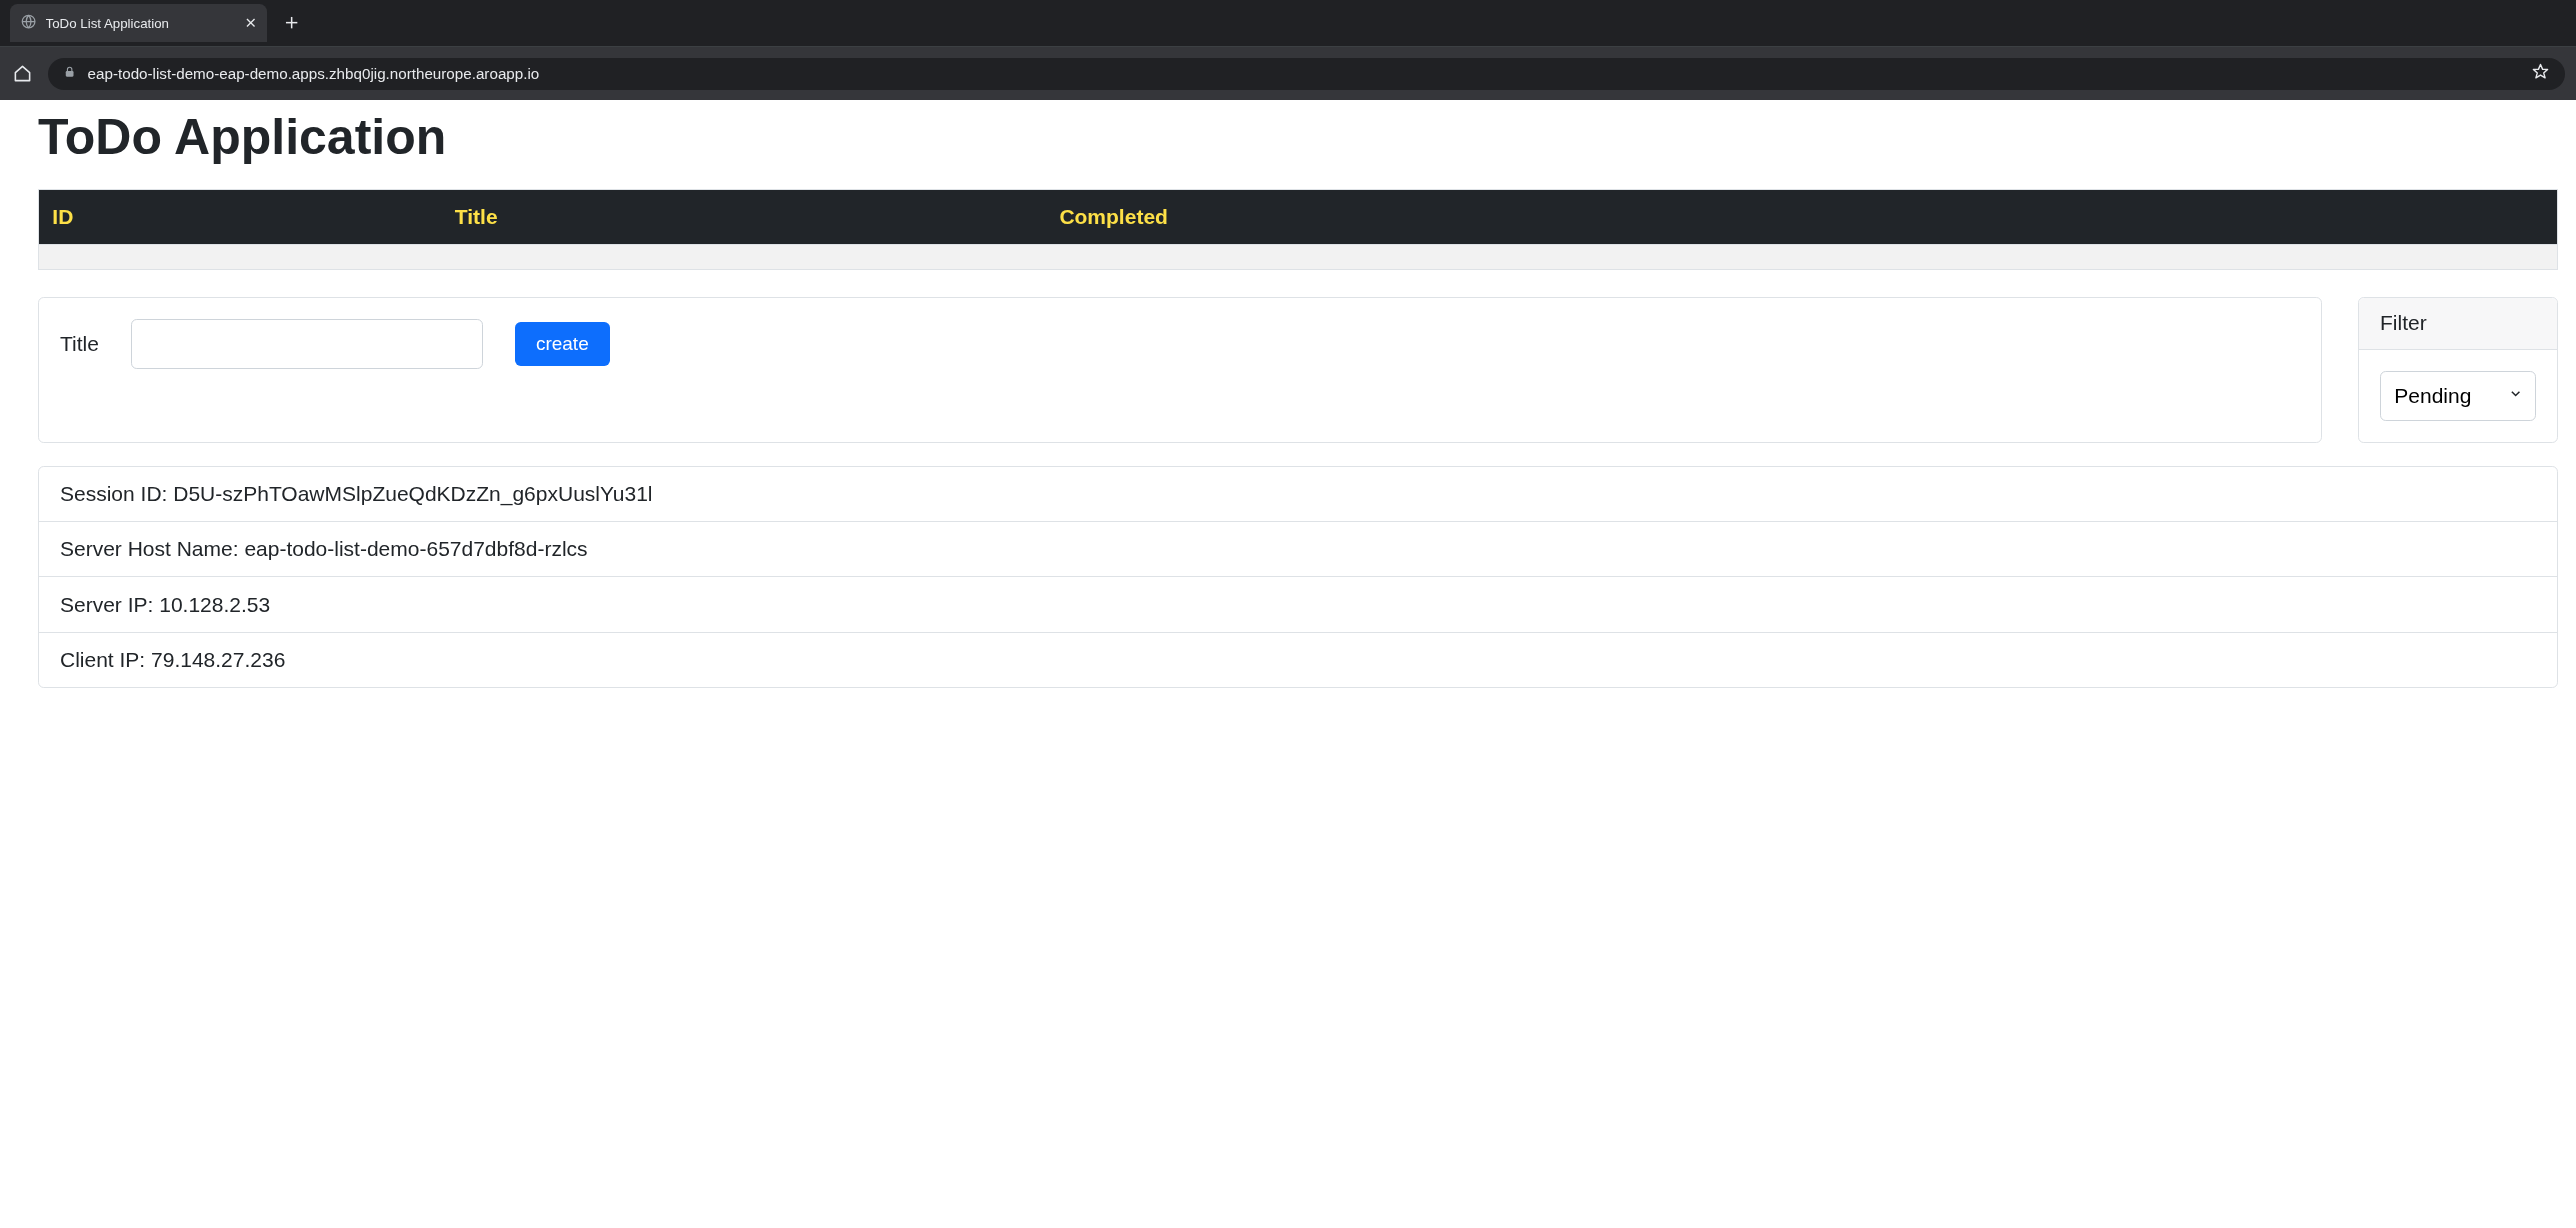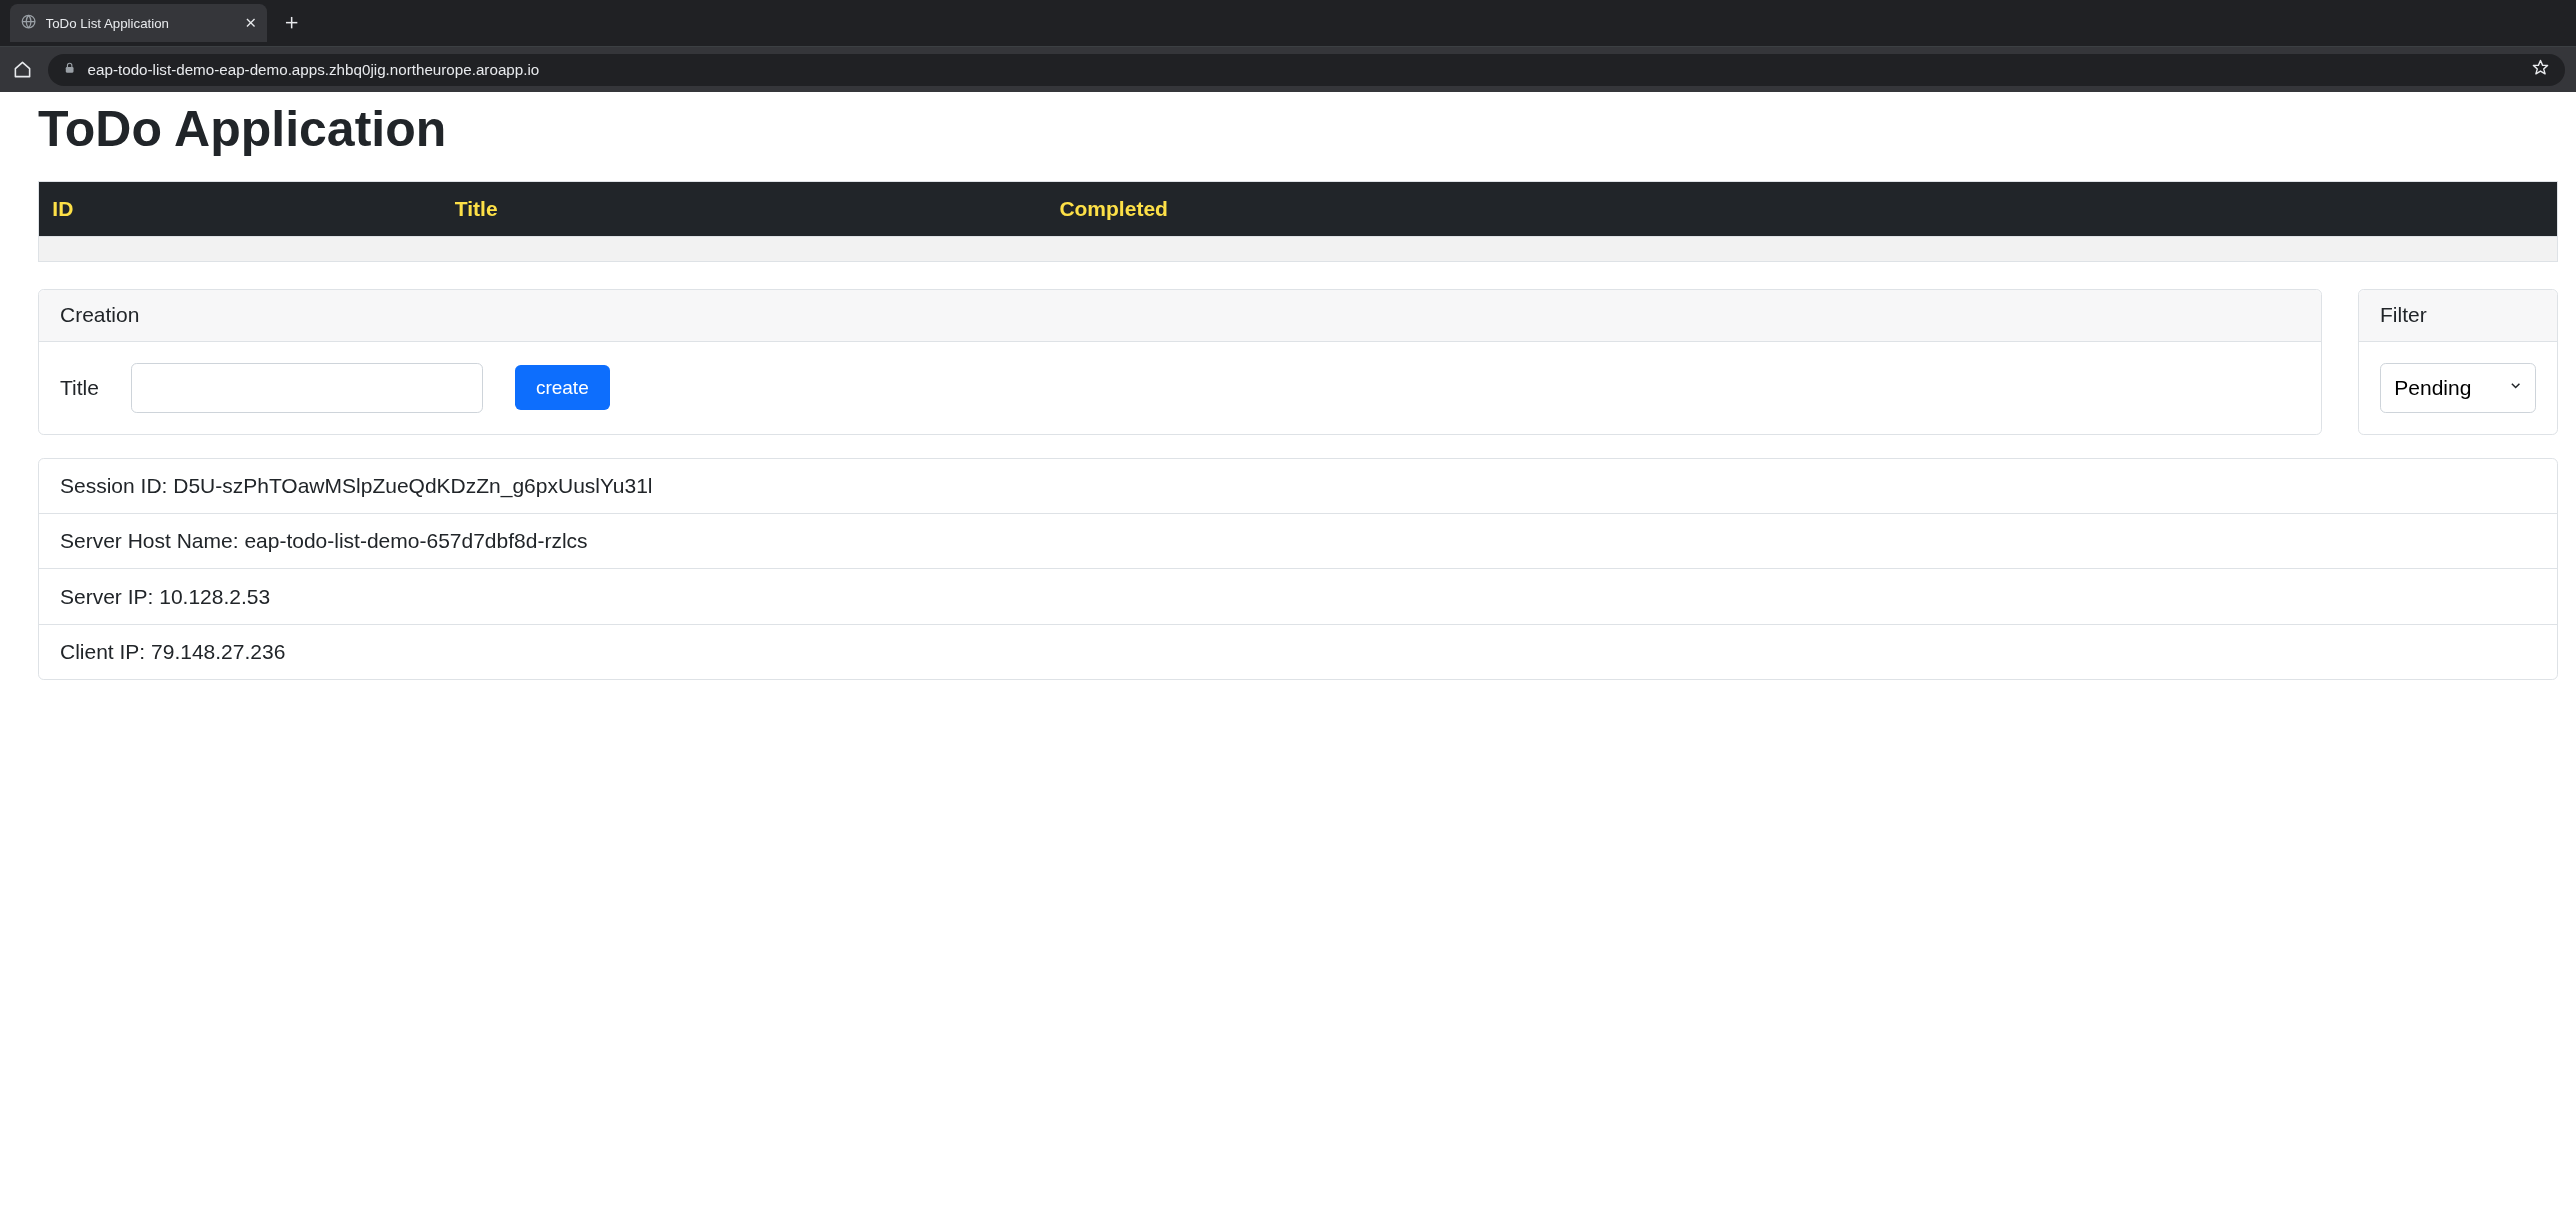--- a/index.html
+++ b/index.html
@@ -49,21 +49,21 @@
   height: 27px;
   display: flex;
   align-items: center;
   justify-content: center;
   margin-left: 11.4px;
   color: #e8eaed;
   border-radius: 50%;
 }
 .toolbar {
   background: #35363a;
-  height: 46px;
+  height: 54px;
   display: flex;
   align-items: center;
   padding: 0 11.4px;
   gap: 13.3px;
   border-top: 1px solid #3c4043;
 }
 .home-btn {
   color: #e8eaed;
   width: 23px;
   height: 23px;
@@ -273,21 +273,20 @@
     </thead>
     <tbody>
       <tr class="empty">
           <td colspan="3"></td>
         </tr>
     </tbody>
   </table>
 
   <div class="panels-row">
     <div class="card creation-card">
-      <div class="card-header">Creation</div>
       <div class="card-body">
         <div class="form-row">
           <span class="form-label">Title</span>
           <input class="text-input" type="text" value="" style="">
           <button class="btn-primary">create</button>
         </div>
       </div>
     </div>
 
     <div class="card filter-card">

